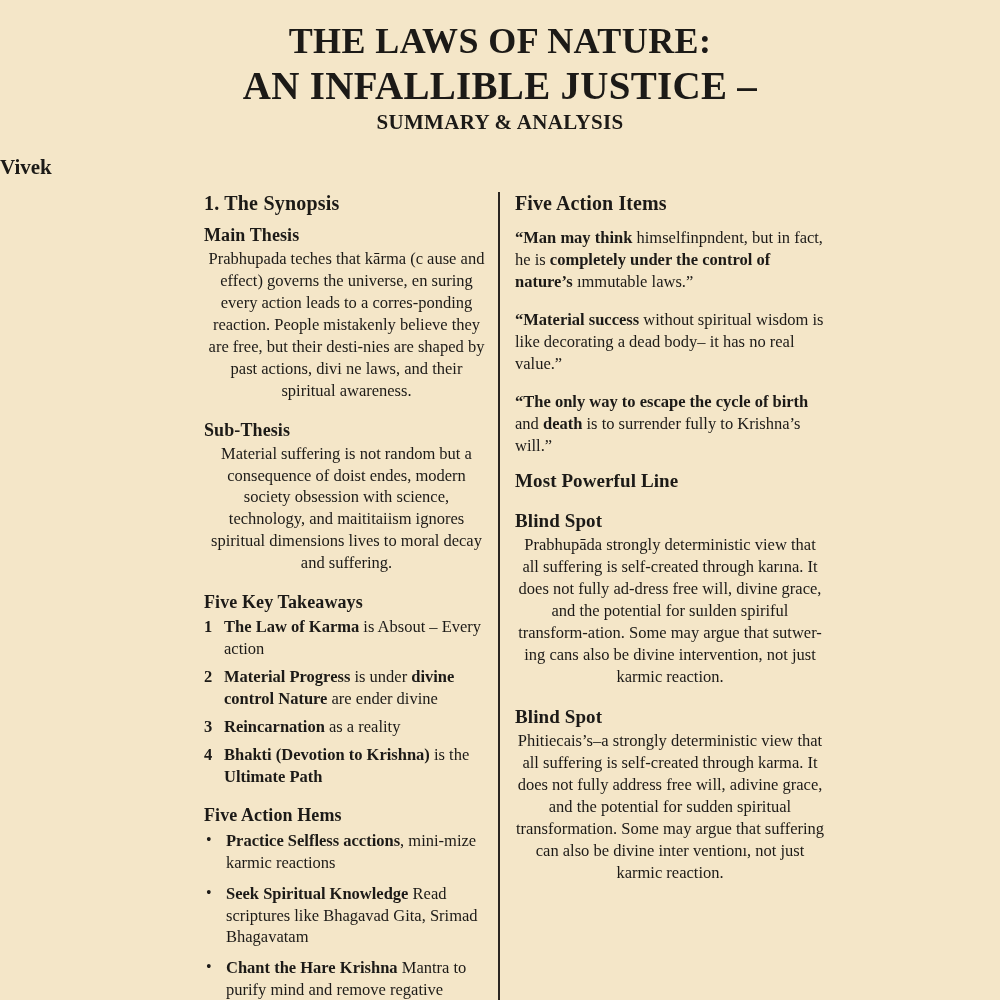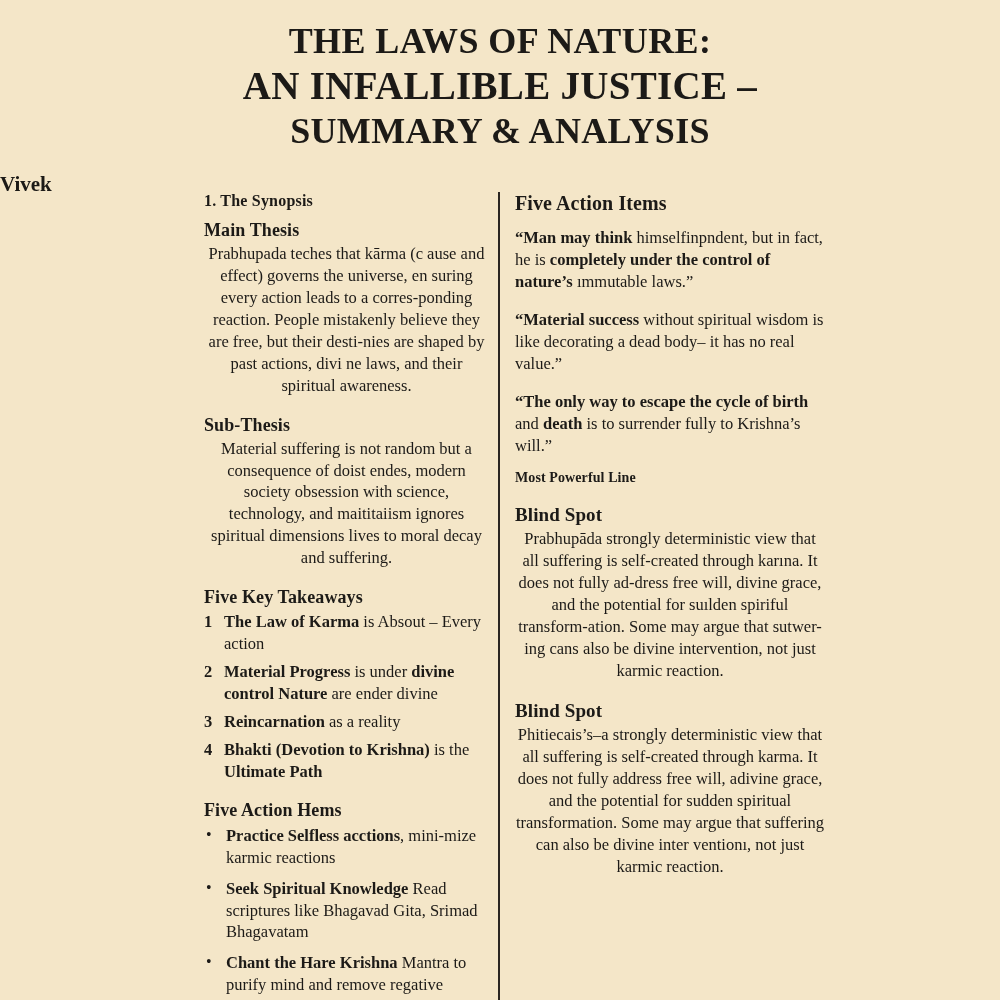--- a/index.html
+++ b/index.html
@@ -28,21 +28,21 @@
     line-height: 1.08;
   }
   .title-line-2 {
     font-size: 39px;
     font-weight: bold;
     letter-spacing: 0.3px;
     line-height: 1.18;
     margin-top: 2px;
   }
   .title-line-3 {
-    font-size: 36px;
+    font-size: 21px;
     font-weight: bold;
     letter-spacing: 0.3px;
     line-height: 1.18;
     margin-top: 1px;
   }
   .byline {
     text-align: left;
     font-size: 21px;
     font-weight: bold;
     padding-right: 200px;
@@ -70,21 +70,21 @@
     margin-left: 9px;
     margin-right: 0;
   }
   .col-right {
     width: 310px;
     margin-left: 15px;
   }
 
   
   h2.sec-num {
-    font-size: 16px;
+    font-size: 20px;
     font-weight: bold;
     margin: 0 0 10px 0;
     letter-spacing: 0.2px;
   }
   h3.sub {
     font-size: 18px;
     font-weight: bold;
     margin: 0 0 2px 0;
     letter-spacing: 0.1px;
   }
@@ -197,21 +197,21 @@
   <div class="col-right">
 
     <h3 class="sub" style="font-size:20px;margin-bottom:12px;">Five Action Items</h3>
     <div id="action-items-quotes">
         <p class="quote"><span class="b">“Man may think</span><span> himselfinpndent, but in fact, he is </span><span class="b">completely under the control of nature’s</span><span> ımmutable laws.”</span></p>
         <p class="quote"><span class="b">“Material success</span><span> without spiritual wisdom is like decorating a dead body– it has no real value.”</span></p>
         <p class="quote"><span class="b">“The only way to escape the cycle of birth</span><span> and </span><span class="b">death</span><span> is to surrender fully to Krishna’s will.”</span></p>
       </div>
 
     <div class="sec-gap-sm">
-      <h3 class="sub" style="font-size:14px;">Most Powerful Line</h3>
+      <h3 class="sub" style="font-size:19px;">Most Powerful Line</h3>
     </div>
 
     <div class="sec-gap">
       <h3 class="sub" style="font-size:19px;">Blind Spot</h3>
       <p class="body">Prabhupāda strongly deterministic view that all suffering is self-created through karına. It does not fully ad-dress free will, divine grace, and the potential for suılden spiriful transform-ation. Some may argue that sutwer-ing cans also be divine intervention, not just karmic reaction.</p>
     </div>
 
     <div class="sec-gap">
       <h3 class="sub" style="font-size:19px;">Blind Spot</h3>
       <p class="body">Phitiecais’s–a strongly deterministic view that all suffering is self-created through karma. It does not fully address free will, adivine grace, and the potential for sudden spiritual transformation. Some may argue that suffering can also be divine inter ventionı, not just karmic reaction.</p>

